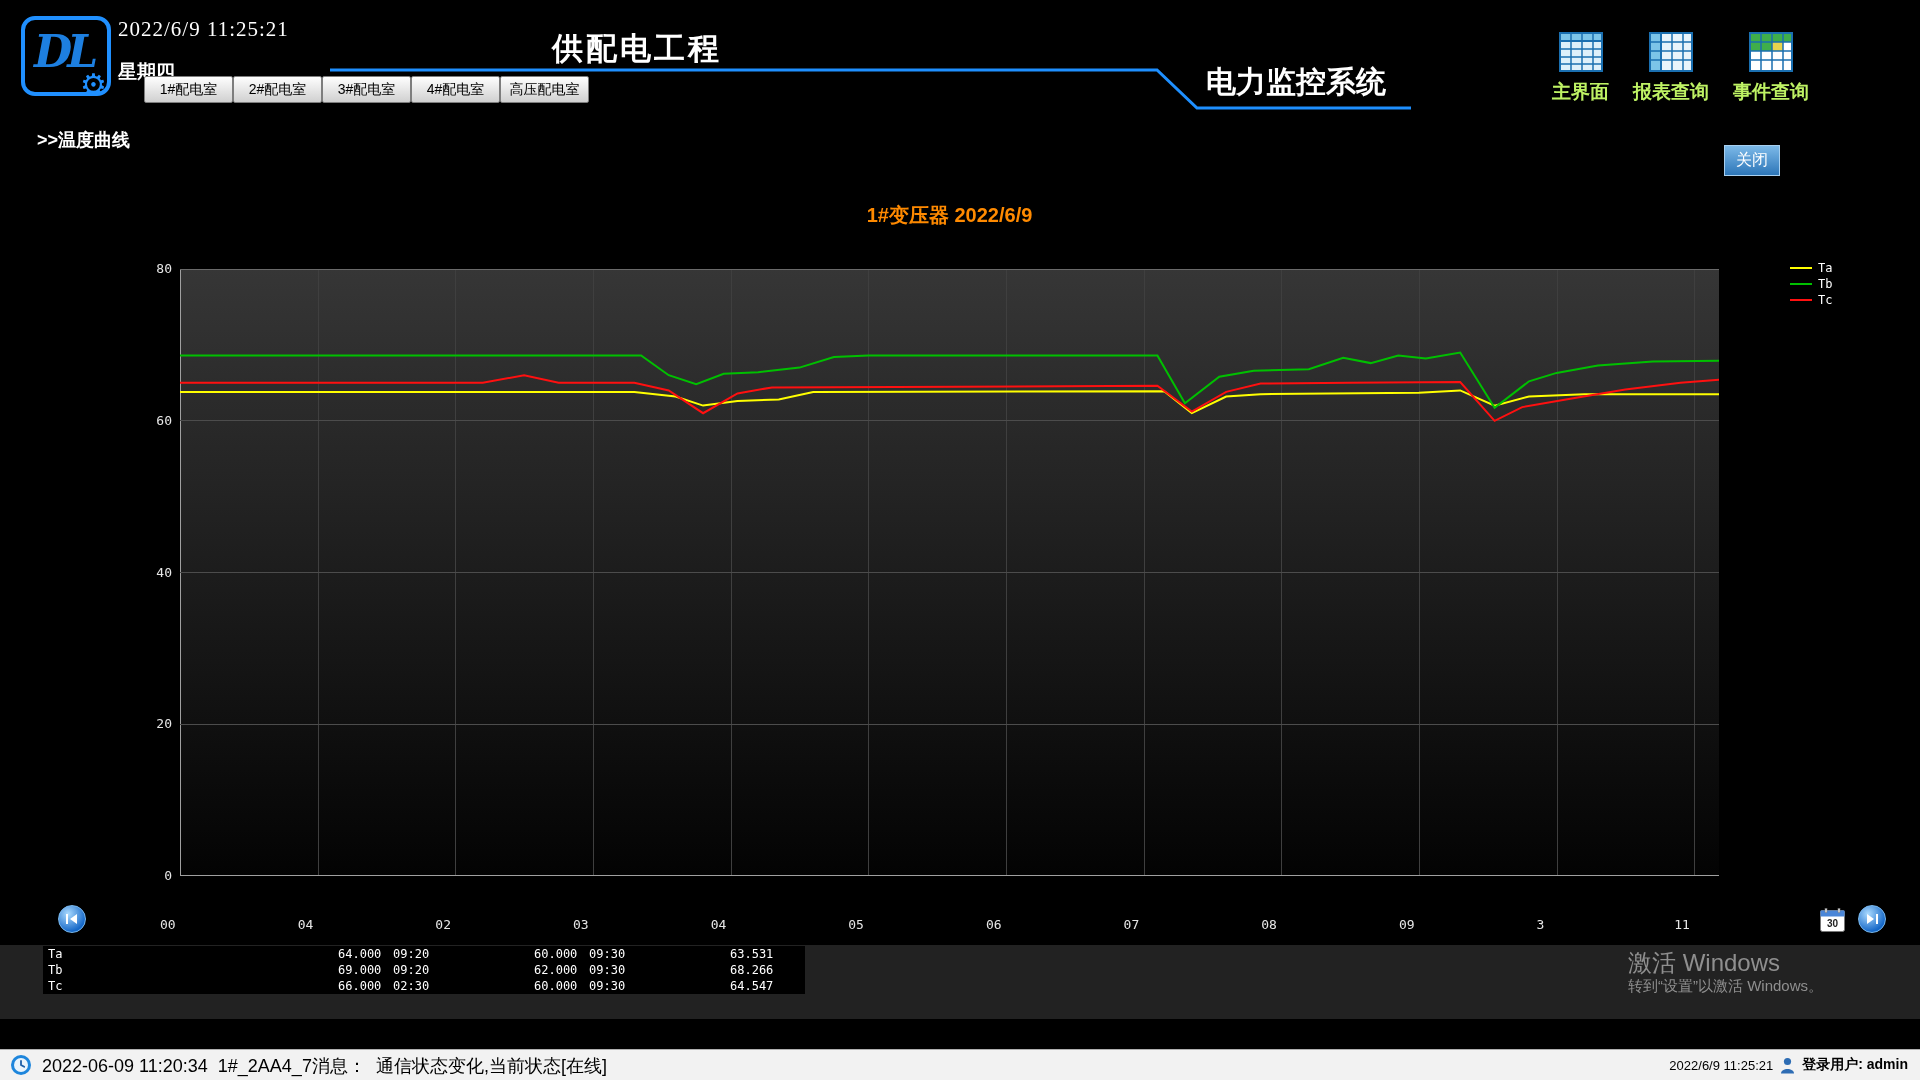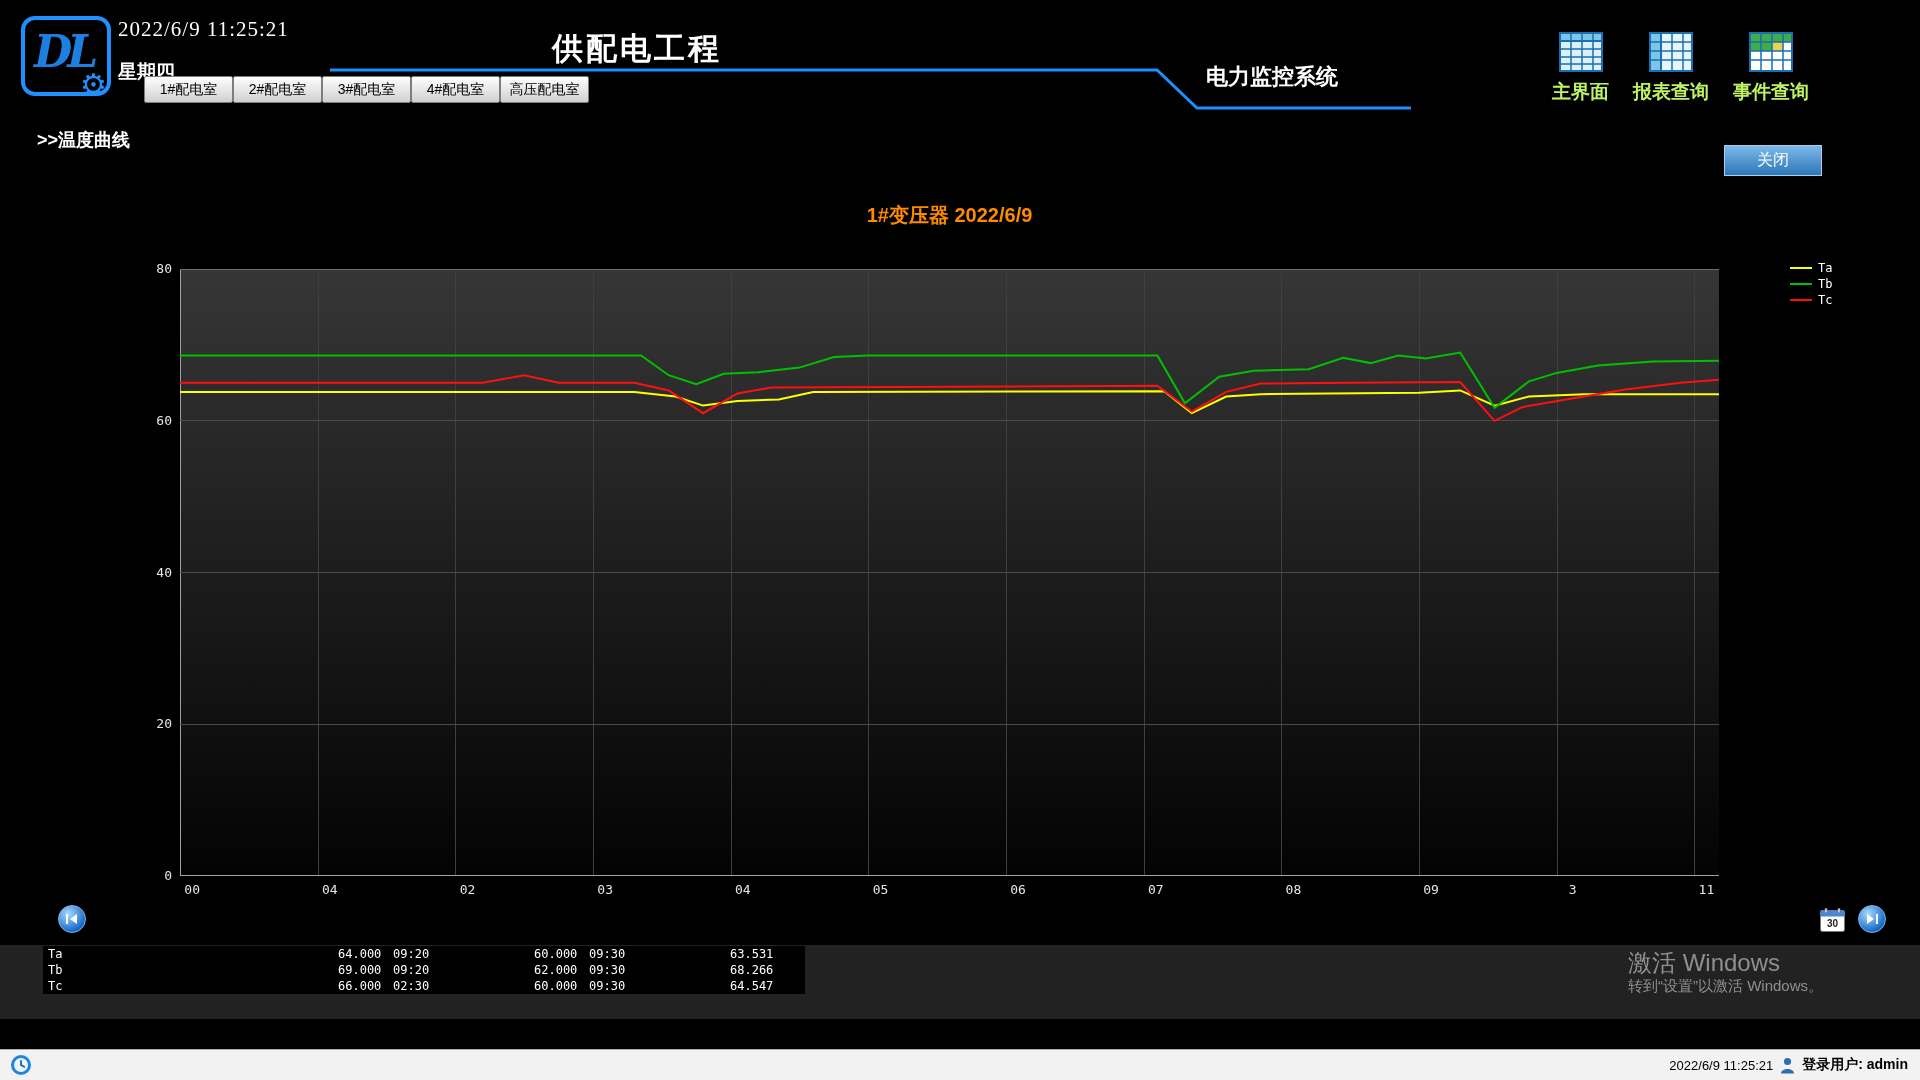--- a/index.html
+++ b/index.html
@@ -9,36 +9,36 @@
 
   
   .swoosh{position:absolute;left:0;top:0;pointer-events:none}
   .logo{position:absolute;left:21px;top:16px;width:90px;height:80px;border:4px solid #2090ff;border-radius:14px;background:#000}
   .logo-dl{position:absolute;left:9px;top:6px;font-size:44px;font-weight:bold;font-style:italic;color:#1d7fe0;font-family:"DejaVu Serif",serif;letter-spacing:-5px}
   .logo-gear{position:absolute;right:0;bottom:-8px;font-size:30px;color:#2090ff;line-height:1}
   .hdr-dt{position:absolute;left:118px;top:17px}
   .hdr-dt .dt{font-family:"Liberation Serif",serif;font-size:21px;letter-spacing:1px;color:#fff}
   .hdr-dt .wd{font-size:19px;font-weight:bold;margin-top:17px;color:#fff}
   .app-title{position:absolute;left:552px;top:28px;font-size:31px;font-weight:bold;letter-spacing:3px;color:#fff}
-  .system-name{position:absolute;left:1206px;top:62px;font-size:22px;font-weight:bold;color:#fff}
+  .system-name{position:absolute;left:1206px;top:62px;font-size:30px;font-weight:bold;color:#fff}
   .nav-row{position:absolute;left:144px;top:76px;display:flex;}
   .nav-btn{width:89px;height:27px;font-size:14px;color:#000;background:linear-gradient(180deg,#fefefe,#d0d0d0);border:1px solid #7d7d7d;border-radius:2px;display:flex;align-items:center;justify-content:center;cursor:pointer;white-space:nowrap}
   .toolbar{position:absolute;left:1552px;top:30px;display:flex;gap:24px}
   .tool{display:flex;flex-direction:column;align-items:center;cursor:pointer}
   .tool .lbl{margin-top:5px;font-size:19px;font-weight:bold;color:#bef264;white-space:nowrap}
 
   
   .breadcrumb{position:absolute;left:37px;top:128px;font-size:18px;font-weight:bold;color:#fff}
-  .close-btn{position:absolute;left:1724px;top:145px;width:98px;height:31px;background:linear-gradient(180deg,#7cb9e8,#2d76b8);border:1px solid #a8d0f0;color:#fff;font-size:16px;display:flex;align-items:center;justify-content:center;cursor:pointer}
+  .close-btn{position:absolute;left:1724px;top:145px;width:56px;height:31px;background:linear-gradient(180deg,#7cb9e8,#2d76b8);border:1px solid #a8d0f0;color:#fff;font-size:16px;display:flex;align-items:center;justify-content:center;cursor:pointer}
 
   
   .chart-title{position:absolute;left:180px;top:202px;width:1539px;text-align:center;font-size:20px;font-weight:bold;color:#ff8a00}
   .plot{position:absolute;left:180px;top:269px;width:1539px;height:607px;background:linear-gradient(180deg,#363636,#1f1f1f 45%,#030303)}
   .ylab{position:absolute;left:126px;width:46px;text-align:right;font-size:13px;color:#e6e6e6;font-family:"DejaVu Sans Mono",monospace}
-  .xlab{position:absolute;top:882px;width:40px;text-align:right;font-size:13px;color:#e6e6e6;font-family:"DejaVu Sans Mono",monospace}
+  .xlab{position:absolute;top:917px;width:40px;text-align:left;font-size:13px;color:#e6e6e6;font-family:"DejaVu Sans Mono",monospace}
   .legend{position:absolute;left:1790px;top:260px}
   .legend .li{display:flex;align-items:center;height:16px}
   .legend .sw{width:22px;height:2px;margin-right:6px}
   .legend .nm{font-size:12px;color:#fff;font-family:"DejaVu Sans Mono",monospace}
 
   
   .circle-btn{position:absolute;width:28px;height:28px;border-radius:50%;background:radial-gradient(circle at 35% 30%,#aadaff,#1668c8 72%);border:1px solid #79b8ee;display:flex;align-items:center;justify-content:center;cursor:pointer}
   .calendar-btn{position:absolute;left:1820px;top:908px;width:25px;height:24px;cursor:pointer}
 
   
@@ -216,20 +216,21 @@
   </div>
 <div class="wm1">激活 Windows</div>
 <div class="wm2">转到“设置”以激活 Windows。</div>
 
 <div class="statusbar">
   <svg class="sb-clock" width="22" height="22" viewBox="0 0 22 22">
     <circle cx="11" cy="11" r="10" fill="#1e86dc"></circle>
     <circle cx="11" cy="11" r="7" fill="#eaf4fc"></circle>
     <path d="M11 7 V11 L14.2 12.8" stroke="#1e5fa8" stroke-width="1.8" fill="none" stroke-linecap="round"></path>
   </svg>
+  <div class="sb-msg">2022-06-09 11:20:34  1#_2AA4_7消息：  通信状态变化,当前状态[在线]</div>
   <div class="sb-right">
     <span class="sb-dt">2022/6/9 11:25:21</span>
     <svg width="15" height="17" viewBox="0 0 15 17">
       <circle cx="7.5" cy="4.5" r="3.6" fill="#2e6db4"></circle>
       <path d="M1 16.5 C1 10.5 14 10.5 14 16.5 Z" fill="#2e6db4"></path>
     </svg>
     <span class="sb-user">登录用户: admin</span>
   </div>
 </div>
 

